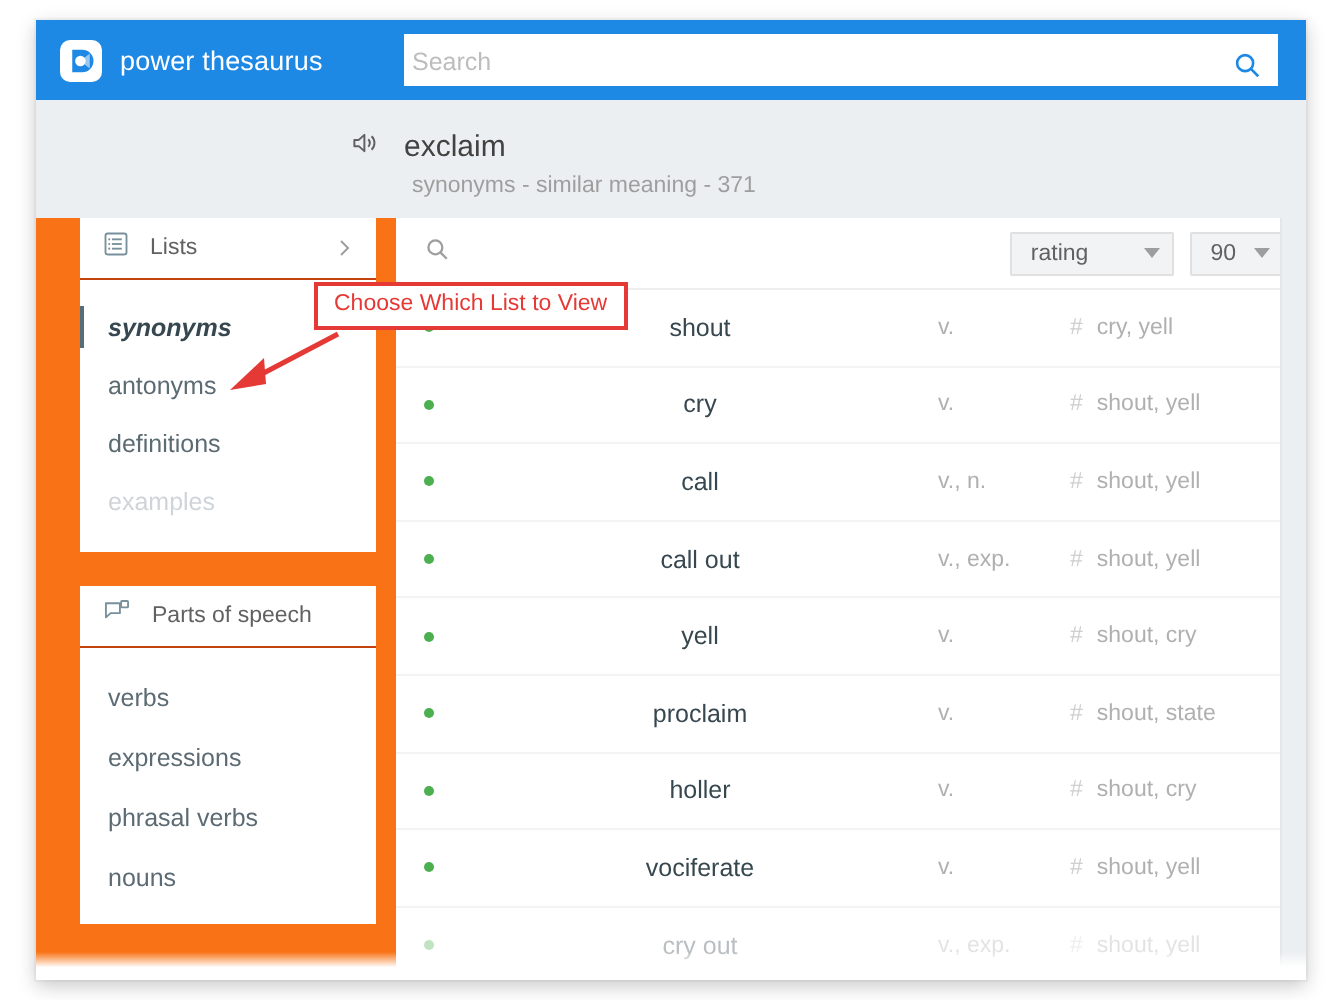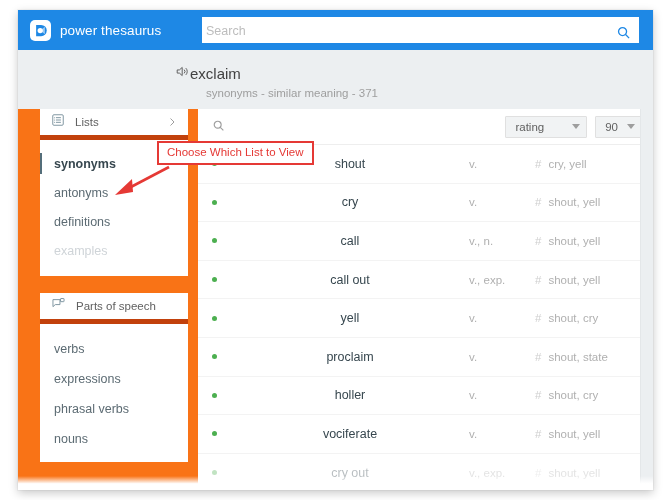--- a/index.html
+++ b/index.html
@@ -41,41 +41,41 @@
   }
   .search-input {
     border:0; outline:0; flex:1; height:24px;
     font-family:"Liberation Sans", sans-serif; font-size:12.5px; color:#4a4a4a;
     background:transparent;
   }
   .search-input::placeholder { color:#bdbdbd; }
   .search-btn { background:none; border:0; padding:0; cursor:pointer; display:flex; }
   
   #word-hero { padding:14px 0 10px 0; background:#eceff1; }
-  .hero-row { display:flex; align-items:center; padding-left:157px; }
+  .hero-row { display:flex; align-items:center; padding-left:157px; gap:12px; }
   .speaker-btn { background:none;border:0;padding:0;cursor:pointer;display:flex;align-items:center; }
   .hero-word { font-size:15px; color:#424242; }
   .hero-sub { padding-left:188px; margin-top:5px; font-size:11.5px; color:#9e9e9e; }
   
   #body-cols { display:flex; padding:0 0 0 22px; align-items:flex-start; }
   #sidebar { width:148px; flex:none; }
   .card { background:#ffffff; }
   .card-head {
     display:flex; align-items:center; gap:10px;
     height:31px; padding:0 10px 0 11px;
-    border-bottom:5px solid #c2410c;
+    border-bottom:1px solid #c2410c;
   }
   .card-head-title { font-size:11.5px; color:#616161; flex:1; }
   .chev-right { color:#9e9e9e; display:flex; }
   .nav-list { padding:9px 0 11px 0; }
   .nav-item {
     position:relative; height:29px; display:flex; align-items:center;
     padding-left:14px; font-size:12.5px; color:#5c6b73; cursor:pointer;
   }
-  .nav-item.active { color:#37474f; font-weight:bold; }
+  .nav-item.active { color:#37474f; font-weight:bold;font-style:italic; }
   .nav-item.active::before {
     content:""; position:absolute; left:0; top:4px; bottom:4px; width:2px; background:#546e7a;
   }
   .nav-item.muted { color:#cfd4d8; }
   #pos-card { margin-top:17px; }
   #pos-card .nav-list { padding:10px 0 8px 0; }
   #pos-card .nav-item { height:30px; }
   
   #results { flex:1; margin-left:10px; background:#ffffff; position:relative; }
   #results-toolbar {

